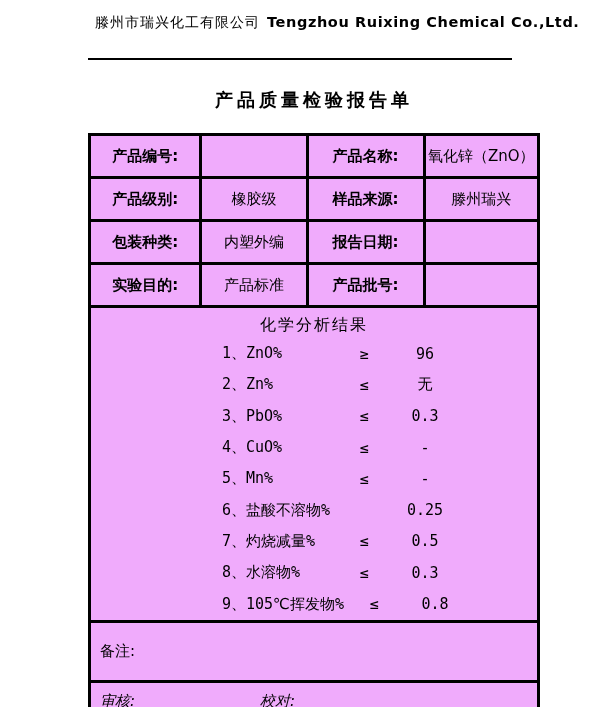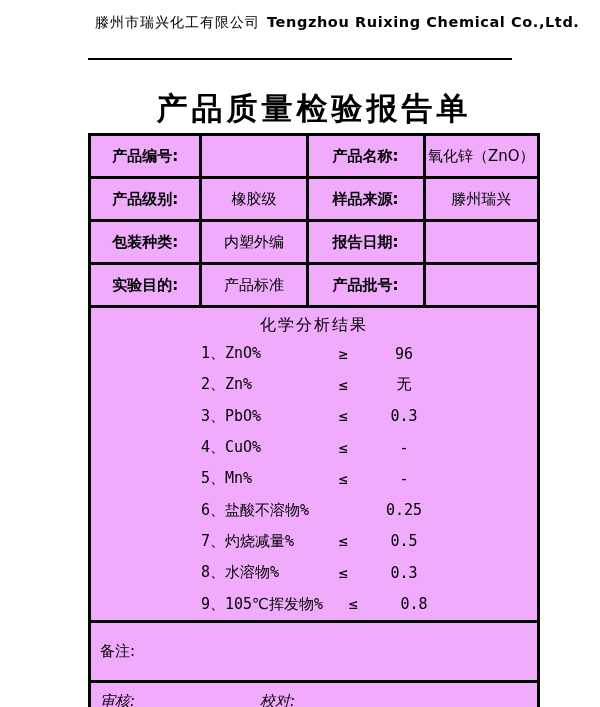--- a/index.html
+++ b/index.html
@@ -19,35 +19,35 @@
             -webkit-background-clip:text; background-clip:text; color:transparent;
             -webkit-text-fill-color:transparent; }
   .logo-band { height:9px; display:flex; align-items:center; justify-content:center;
                font-size:6px; font-weight:bold; letter-spacing:2px; line-height:9px; }
   .company { display:flex; align-items:baseline; margin-left:7px; padding-bottom:3px; white-space:nowrap; }
   .company-cn { font-size:14px; letter-spacing:1px; }
   .company-en { font-size:14.5px; font-weight:bold; letter-spacing:0.6px; margin-left:7px; }
 
   
   .doc-title { position:absolute; left:88px; top:88px; width:452px; text-align:center;
-               font-size:31px; font-weight:bold; letter-spacing:4px; }
+               font-size:18px; font-weight:bold; letter-spacing:4px; }
 
   
   table.report { position:absolute; left:88px; top:133px; width:452px;
                  border-collapse:separate; border-spacing:3px; background:#000; }
   table.report td { background:#f0abfc; font-size:15px; vertical-align:middle; }
   td.lbl { font-weight:bold; text-align:center; height:30px; }
   td.val { text-align:center; height:40px; }
 
   
   td.analysis { height:302px; vertical-align:top; padding-top:6px;
                 font-family:"DejaVu Sans Mono","DejaVu Sans",monospace,sans-serif;margin-top:32px; }
   .a-title { text-align:center; font-size:16px; letter-spacing:2px; line-height:22px;
              font-family:"DejaVu Sans","Liberation Sans",sans-serif; }
-  .a-list { margin-top:2px; }
+  .a-list { margin-top:2px;padding-left:21px; }
   .a-row { display:flex; align-items:center; height:31.3px; }
   .a-name { flex:0 0 112px; margin-left:110px; white-space:nowrap; overflow:visible; text-align:left; }
   .a-op   { flex:0 0 60px; text-align:center; }
   .a-value{ flex:0 0 62px; text-align:center; }
 
   
   td.remarks { height:44px; vertical-align:top; padding:19px 9px; }
   td.signoff { height:50px; vertical-align:top; padding:9px 12px 0 9px;font-style:italic; }
   .signoff-inner { display:flex; }
   .so-1 { flex:0 0 160px; } .so-2 { flex:0 0 118px; } .so-3 { flex:1;margin-top:48px; }

